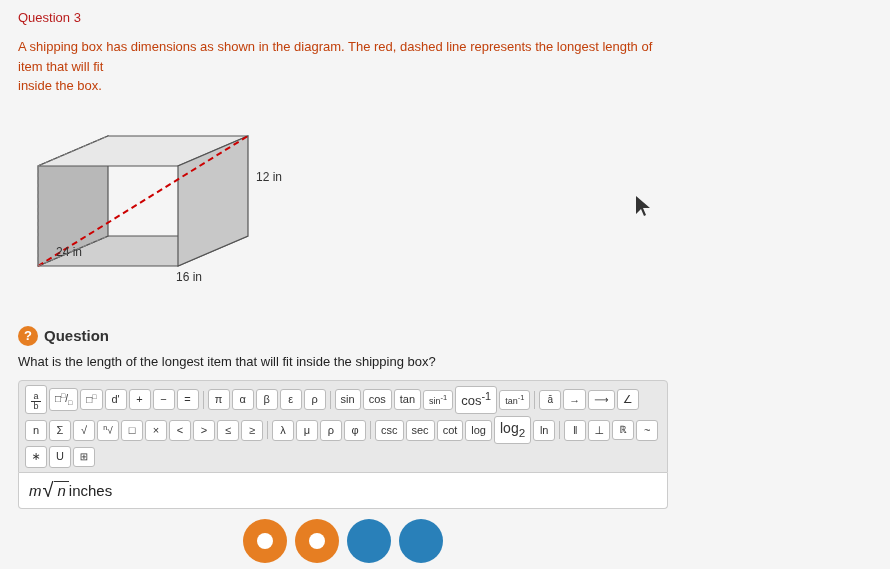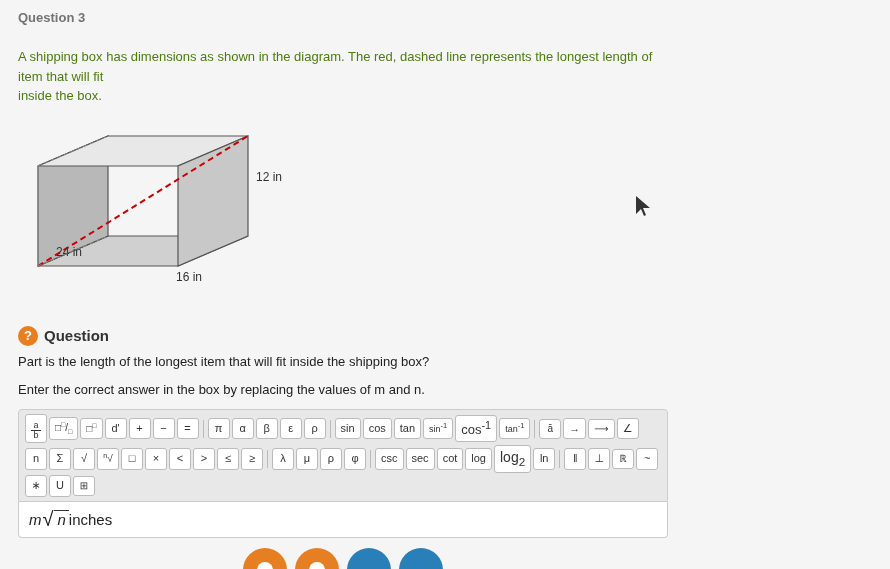--- a/index.html
+++ b/index.html
@@ -14,29 +14,30 @@
       position: relative;
     }
 
     .page-container {
       padding: 10px 18px;
       position: relative;
     }
 
     .question-header {
       font-size: 13px;
-      font-weight: bold;
-      color: #737373;
-      margin-bottom: 22px;
+      font-weight: normal;
+      color: #b91c1c;
+      margin-bottom: 12px;
     }
 
     .description {
       font-size: 13px;
-      color: #4d7c0f;
+      color: #c2410c;
       line-height: 1.5;
+      margin-bottom: 10px;
       max-width: 660px;
     }
 
     .diagram-area {
       display: flex;
       align-items: center;
       margin-bottom: 10px;
       position: relative;
     }
 
@@ -215,22 +216,21 @@
       </svg>
     </div>
   </div>
 
 
   <div class="question-section">
     <div class="question-title-row">
       <div class="question-icon">?</div>
       <span class="question-title">Question</span>
     </div>
-    <div class="question-text">Part is the length of the longest item that will fit inside the shipping box?</div>
-    <div class="question-text">Enter the correct answer in the box by replacing the values of m and n.</div>
+    <div class="question-text">What is the length of the longest item that will fit inside the shipping box?</div>
   </div>
 
   <div class="math-toolbar">
 
     <button class="toolbar-btn" title="Fraction">
       <span style="display:inline-flex;flex-direction:column;align-items:center;line-height:1">
         <span style="border-bottom:1px solid #333;padding:0 2px;font-size:9px">a</span>
         <span style="font-size:9px">b</span>
       </span>
     </button>

